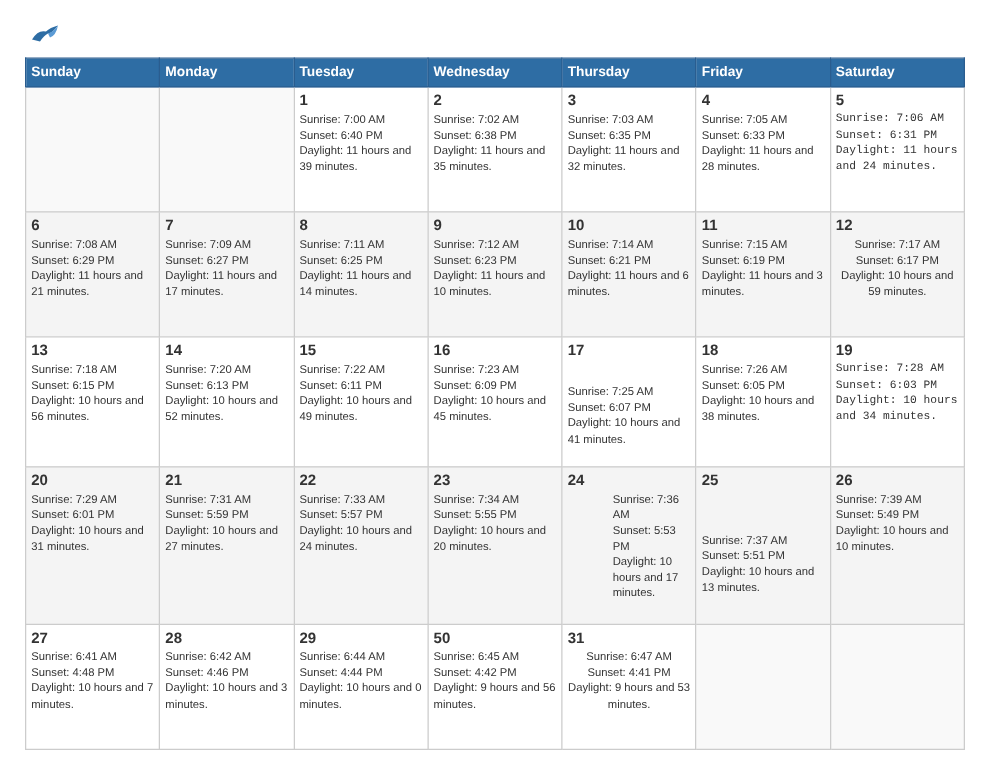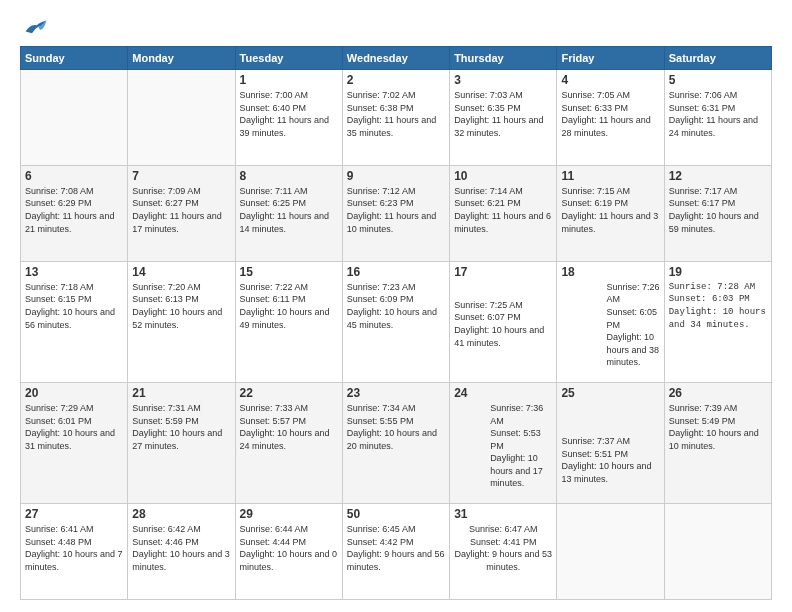--- a/index.html
+++ b/index.html
@@ -161,21 +161,21 @@
 Daylight: 11 hours and 32 minutes.</div>
           </td>
           <td>
             <span class="day-num">4</span>
             <div class="cell-text" style="white-space: pre-wrap;">Sunrise: 7:05 AM
 Sunset: 6:33 PM
 Daylight: 11 hours and 28 minutes.</div>
           </td>
           <td>
             <span class="day-num">5</span>
-            <div class="cell-text" style="white-space: pre-wrap;">Sunrise: 7:06 AM
+            <div class="cell-text" style="white-space: pre-wrap; font-family: Liberation Mono, monospace;">Sunrise: 7:06 AM
 Sunset: 6:31 PM
 Daylight: 11 hours and 24 minutes.</div>
           </td>
         </tr>
         <tr class="alt-row">
           <td>
             <span class="day-num">6</span>
             <div class="cell-text" style="white-space: pre-wrap;">Sunrise: 7:08 AM
 Sunset: 6:29 PM
 Daylight: 11 hours and 21 minutes.</div>
@@ -205,21 +205,21 @@
 Daylight: 11 hours and 6 minutes.</div>
           </td>
           <td>
             <span class="day-num">11</span>
             <div class="cell-text" style="white-space: pre-wrap;">Sunrise: 7:15 AM
 Sunset: 6:19 PM
 Daylight: 11 hours and 3 minutes.</div>
           </td>
           <td>
             <span class="day-num">12</span>
-            <div class="cell-text" style="white-space: pre-wrap;">Sunrise: 7:17 AM
+            <div class="cell-text" style="white-space: pre-wrap; text-align: center;">Sunrise: 7:17 AM
 Sunset: 6:17 PM
 Daylight: 10 hours and 59 minutes.</div>
           </td>
         </tr>
         <tr>
           <td>
             <span class="day-num">13</span>
             <div class="cell-text" style="white-space: pre-wrap;">Sunrise: 7:18 AM
 Sunset: 6:15 PM
 Daylight: 10 hours and 56 minutes.</div>
@@ -243,21 +243,21 @@
 Daylight: 10 hours and 45 minutes.</div>
           </td>
           <td>
             <span class="day-num">17</span>
             <div class="cell-text" style="white-space: pre-wrap; margin-top: 20px;">Sunrise: 7:25 AM
 Sunset: 6:07 PM
 Daylight: 10 hours and 41 minutes.</div>
           </td>
           <td>
             <span class="day-num">18</span>
-            <div class="cell-text" style="white-space: pre-wrap; margin-left: 45px;">Sunrise: 7:26 AM
+            <div class="cell-text" style="white-space: pre-wrap;">Sunrise: 7:26 AM
 Sunset: 6:05 PM
 Daylight: 10 hours and 38 minutes.</div>
           </td>
           <td>
             <span class="day-num">19</span>
             <div class="cell-text" style="white-space: pre-wrap; font-family: Liberation Mono, monospace;">Sunrise: 7:28 AM
 Sunset: 6:03 PM
 Daylight: 10 hours and 34 minutes.</div>
           </td>
         </tr>

